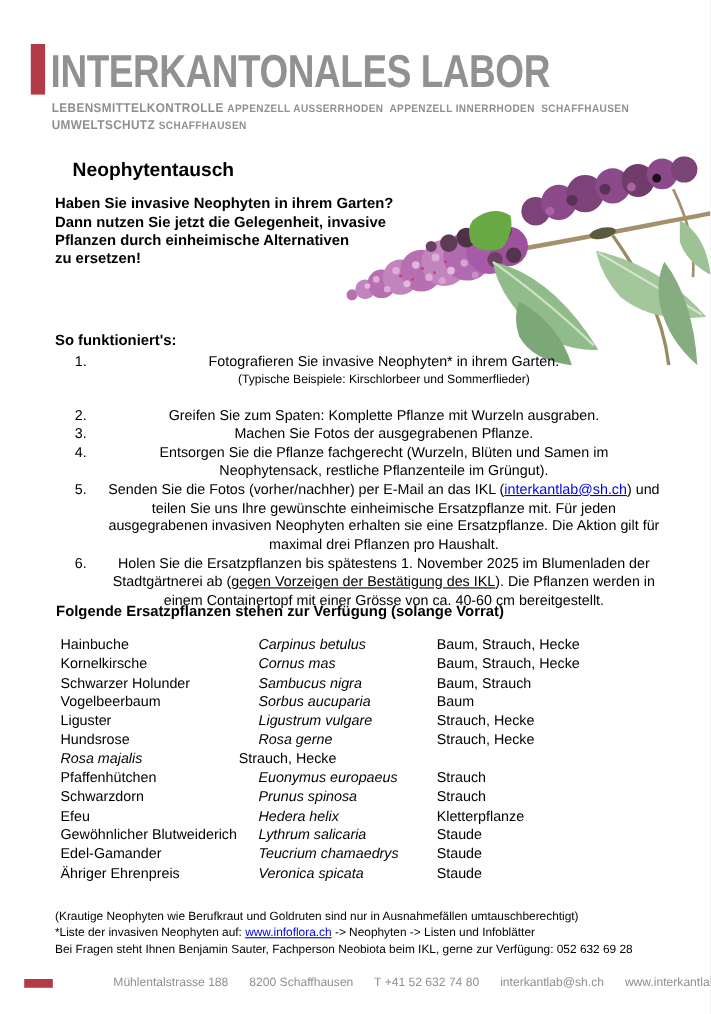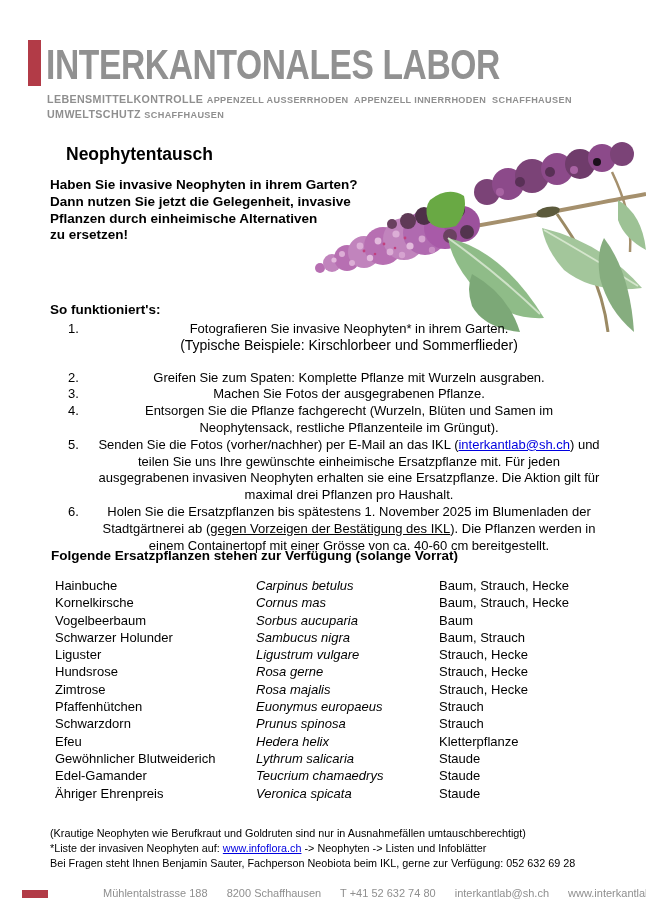--- a/index.html
+++ b/index.html
@@ -27,27 +27,27 @@
   .intro { position:absolute; left:50px; top:177px; width:330px; font-size:13.5px; font-weight:bold;
     line-height:16.8px; white-space:pre-line; color:#000; }
   
   .photo { position:absolute; left:312px; top:142px; width:334px; height:190px; }
   
   .hiw-heading { position:absolute; left:50px; top:291px; font-size:13.5px; font-weight:bold; color:#000;margin-top:11px; }
   .steps { position:absolute; left:68px; top:321px; width:540px; font-size:13px; line-height:16.8px; color:#000; }
   .step { display:flex; }
   .step-num { width:22px; flex-shrink:0; }
   .step-body { flex:1; white-space:pre-line;text-align:center; }
-  .step-note { font-size:14px; line-height:15px; }
+  .step-note { font-size:11px; line-height:15px; }
   a.link, .link { color:#0000e0; text-decoration:underline; cursor:pointer; }
   .ulined { text-decoration:underline; }
   
   .plants-heading { position:absolute; left:51px; top:548px; font-size:13.5px; font-weight:bold; color:#000;text-align:center; }
   .plants-table { position:absolute; left:55px; top:578px; width:560px; font-size:13px; color:#000; }
-  .plant-row { display:flex; height:17.3px;gap:21px; }
+  .plant-row { display:flex; height:17.3px; }
   .plant-row .c1 { width:180px; }
   .plant-row .c2 { width:162px; font-style:italic; }
   .plant-row .c3 { flex:1; }
   
   .footnotes { position:absolute; left:50px; top:826px; font-size:10.8px; line-height:15px; color:#000; }
   
   .footer-mark { position:absolute; left:22px; top:890px; width:26px; height:8px; background:#b23b47; }
   .footer-text { position:absolute; left:55px; top:887px; font-size:11px; color:#8f8f8f; white-space:nowrap;margin-left:48px; }
   .footer-text span { margin-right:16px; }
 </style>
@@ -185,45 +185,44 @@
         <div class="c3">Baum, Strauch, Hecke</div>
       </div>
 
       <div class="plant-row">
         <div class="c1">Kornelkirsche</div>
         <div class="c2">Cornus mas</div>
         <div class="c3">Baum, Strauch, Hecke</div>
       </div>
 
       <div class="plant-row">
+        <div class="c1">Schwarzer Holunder</div>
+        <div class="c2">Sambucus nigra</div>
+        <div class="c3">Baum, Strauch</div>
+      </div>
+
+      <div class="plant-row">
         <div class="c1">Vogelbeerbaum</div>
         <div class="c2">Sorbus aucuparia</div>
         <div class="c3">Baum</div>
       </div>
 
       <div class="plant-row">
-        <div class="c1">Schwarzer Holunder</div>
-        <div class="c2">Sambucus nigra</div>
-        <div class="c3">Baum, Strauch</div>
-      </div>
-
-      <div class="plant-row">
         <div class="c1">Liguster</div>
         <div class="c2">Ligustrum vulgare</div>
         <div class="c3">Strauch, Hecke</div>
       </div>
 
       <div class="plant-row">
         <div class="c1">Hundsrose</div>
         <div class="c2">Rosa gerne</div>
         <div class="c3">Strauch, Hecke</div>
       </div>
 
       <div class="plant-row">
-        <div class="c1">Zimtrose</div>
         <div class="c2">Rosa majalis</div>
         <div class="c3">Strauch, Hecke</div>
       </div>
 
       <div class="plant-row">
         <div class="c1">Pfaffenhütchen</div>
         <div class="c2">Euonymus europaeus</div>
         <div class="c3">Strauch</div>
       </div>
 

